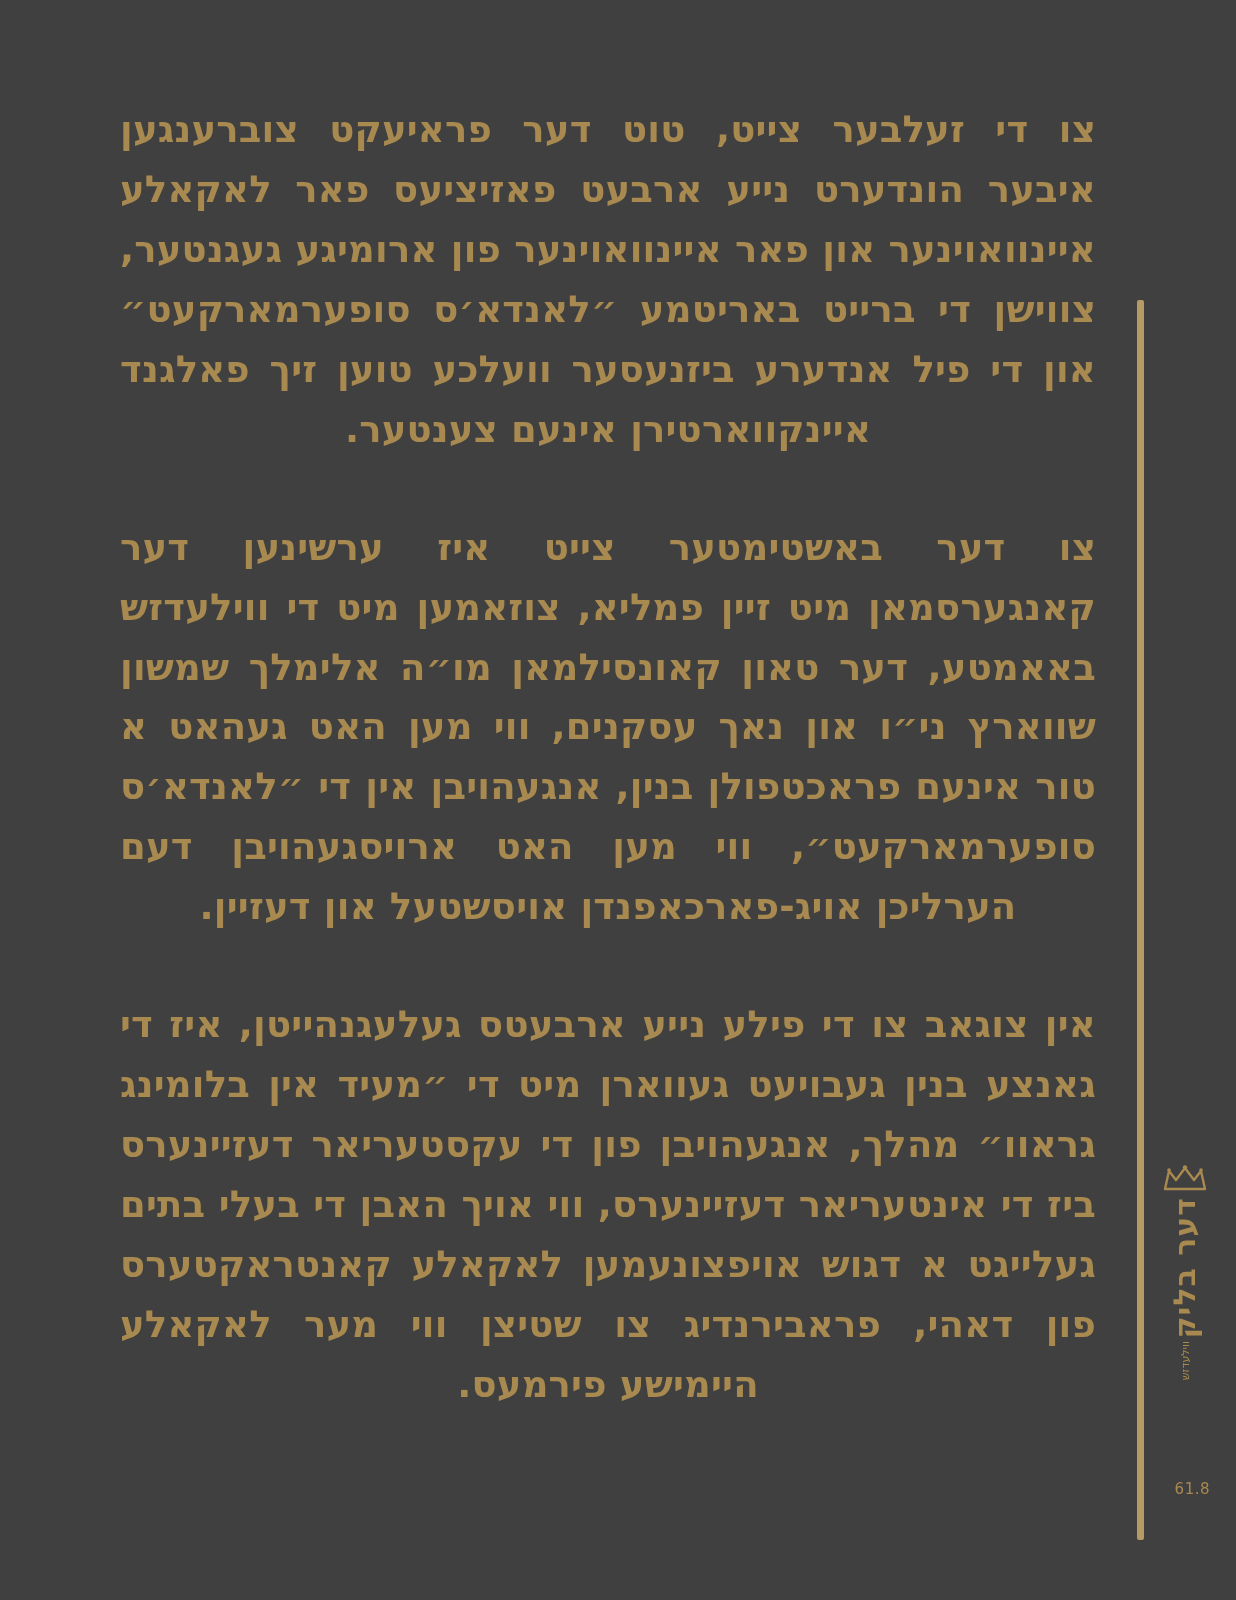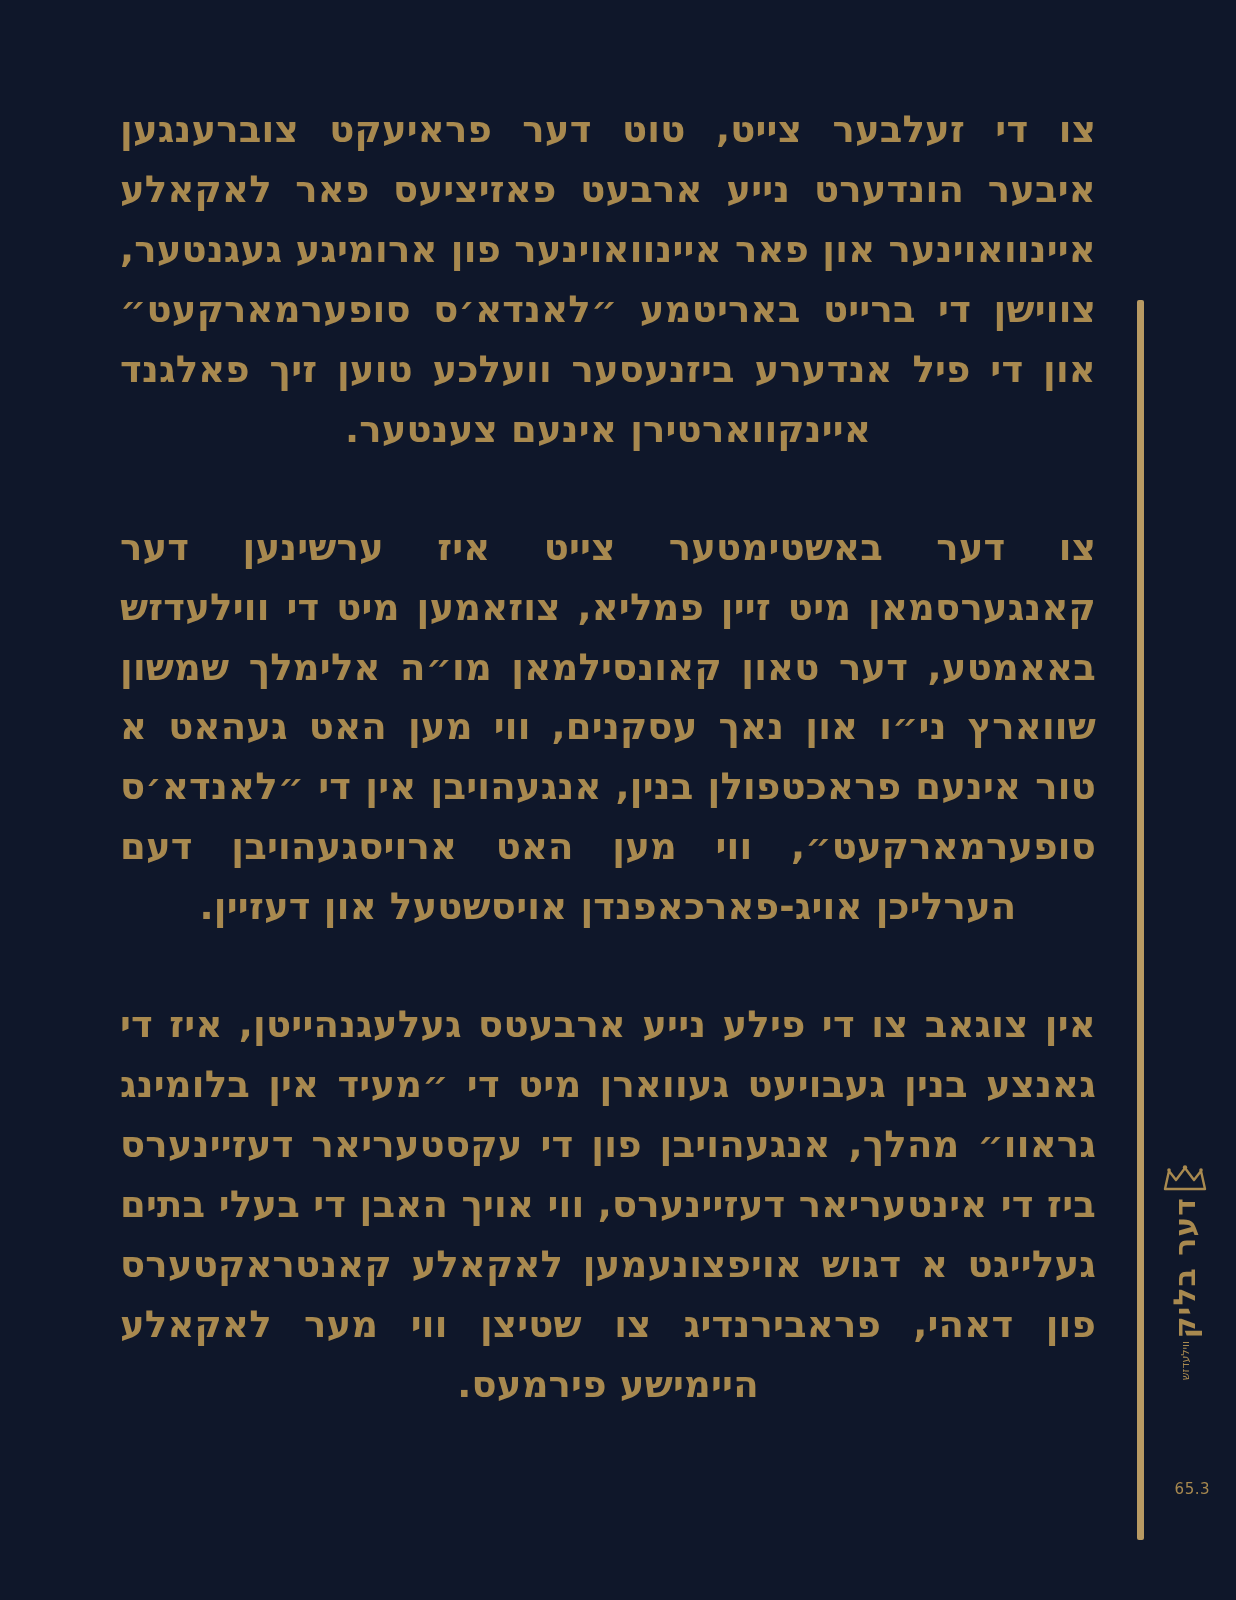--- a/index.html
+++ b/index.html
@@ -11,21 +11,21 @@
     width: 1236px;
     height: 1600px;
     position: relative;
     font-family: "Liberation Serif", "DejaVu Serif", serif;
     overflow: hidden;
   }
 
   .page {
     position: absolute;
     inset: 0;
-    background: #0f172a;
+    background: #404040;
   }
 
   
   .side-rule {
     position: absolute;
     top: 300px;
     right: 92px;
     width: 7px;
     height: 1240px;
     background: #b89a63;
@@ -125,15 +125,15 @@
         <path d="M2 24 L6 6 L13 15 L22 3 L31 15 L38 6 L42 24 Z" fill="none" stroke="#a8894f" stroke-width="2.4" stroke-linejoin="round"></path>
         <circle cx="22" cy="2.5" r="2.2" fill="#a8894f"></circle>
         <circle cx="6" cy="5" r="1.8" fill="#a8894f"></circle>
         <circle cx="38" cy="5" r="1.8" fill="#a8894f"></circle>
       </svg>
     </span>
     <span class="logo-text">דער בליק</span>
     <span class="logo-sub">ווילעדזש</span>
   </div>
 
-  <div class="page-number">65.3</div>
+  <div class="page-number">61.8</div>
 
 </div>
 
 </body></html>

